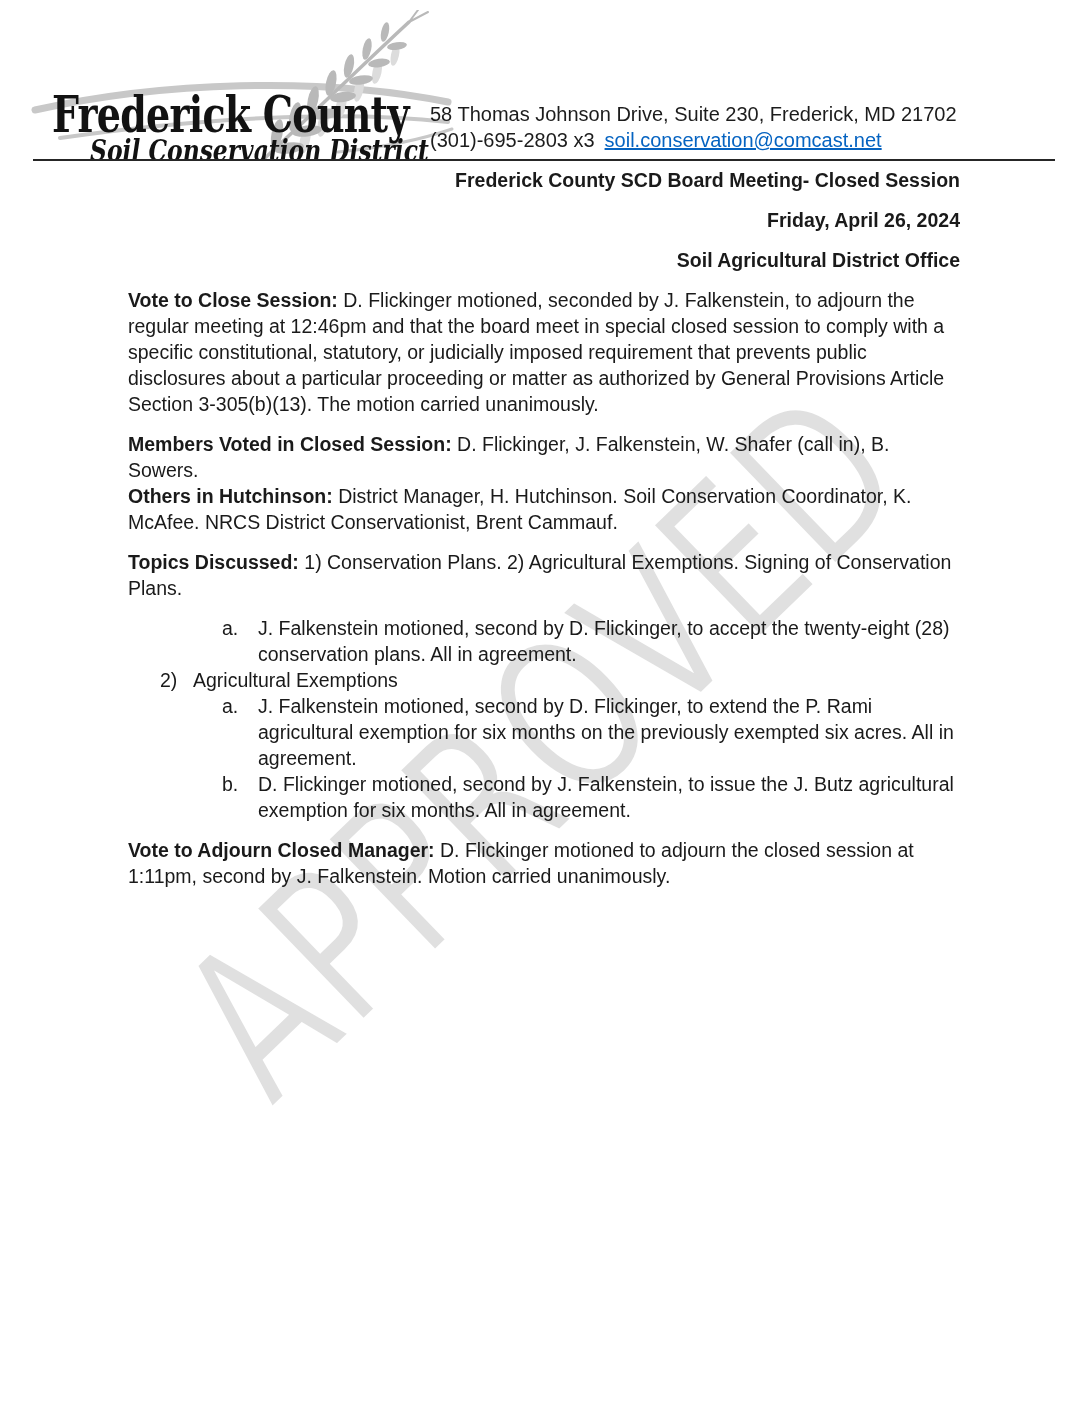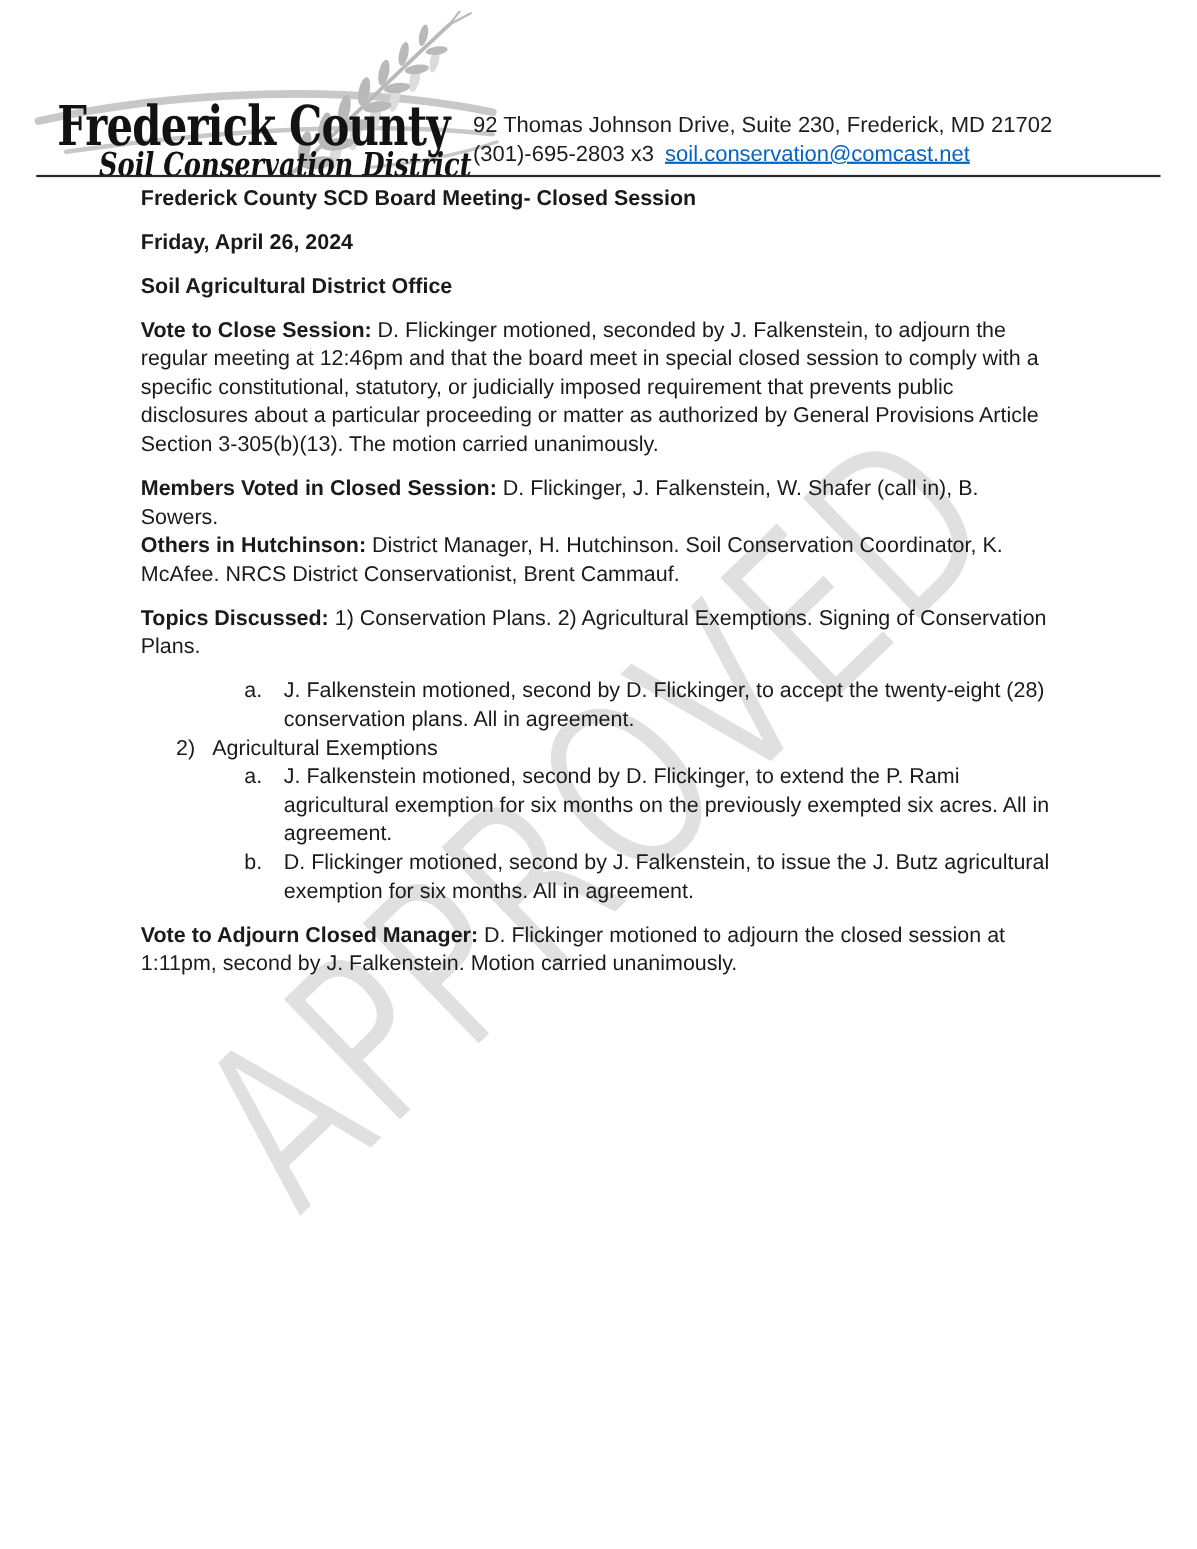--- a/index.html
+++ b/index.html
@@ -30,21 +30,21 @@
     font-family:"DejaVu Serif","Liberation Serif",serif; font-weight:bold; font-style:italic;
     font-size:30px; line-height:1; color:#121212; white-space:nowrap;
     transform:scaleX(0.78); transform-origin:0 0; margin:-4px 0 0 38px;
   }
   .contact { position:absolute; left:430px; top:101px; font-size:20px; line-height:26px; color:#1c1c1c; }
   .email-link { color:#0563c1; text-decoration:underline; margin-left:10px; }
   .rule { position:absolute; left:33px; right:33px; top:159px; height:2px; background:#262626; }
 
   
   .doc-main { position:relative; z-index:1; padding:34px 128px 0 128px; font-size:19.5px; line-height:26px; }
-  .title-line { text-align:left; font-weight:bold; margin:0 0 14px 0; }
+  .title-line { text-align:right; font-weight:bold; margin:0 0 14px 0; }
   .para { margin:0 0 14px 0; }
   .lbl { font-weight:bold;text-align:right; }
   .u { }
 
   .doc-list { margin:0 0 14px 0; }
   .li { display:flex; }
   .li.level-1 { padding-left:32px; }
   .li.level-1 > .marker { width:33px; flex:0 0 33px; }
   .li.level-2 { padding-left:94px; }
   .li.level-2 > .marker { width:36px; flex:0 0 36px; }
@@ -95,21 +95,21 @@
         <path d="M 389,12 L 408,2 M 389,12 L 398,0" fill="none" stroke="#b9b9b9" stroke-width="2" stroke-linecap="round"></path>
       </g>
     </svg>
 
     <div class="logo">
       <div class="logo-title">Frederick County</div>
       <div class="logo-subtitle">Soil Conservation District</div>
     </div>
 
     <div class="contact">
-      <div>92 Thomas Johnson Drive, Suite 230, Frederick, MD 21702</div>
+      <div>58 Thomas Johnson Drive, Suite 230, Frederick, MD 21702</div>
       <div><span>(301)-695-2803 x3</span><a class="email-link" href="#" style="color: rgb(5, 99, 193);">soil.conservation@comcast.net</a></div>
     </div>
 
     <div class="rule" style="background: rgb(38, 38, 38);"></div>
   </div>
 
   <div class="doc-main">
 
     <p class="title-line">Frederick County SCD Board Meeting- Closed Session</p>
     <p class="title-line">Friday, April 26, 2024</p>

